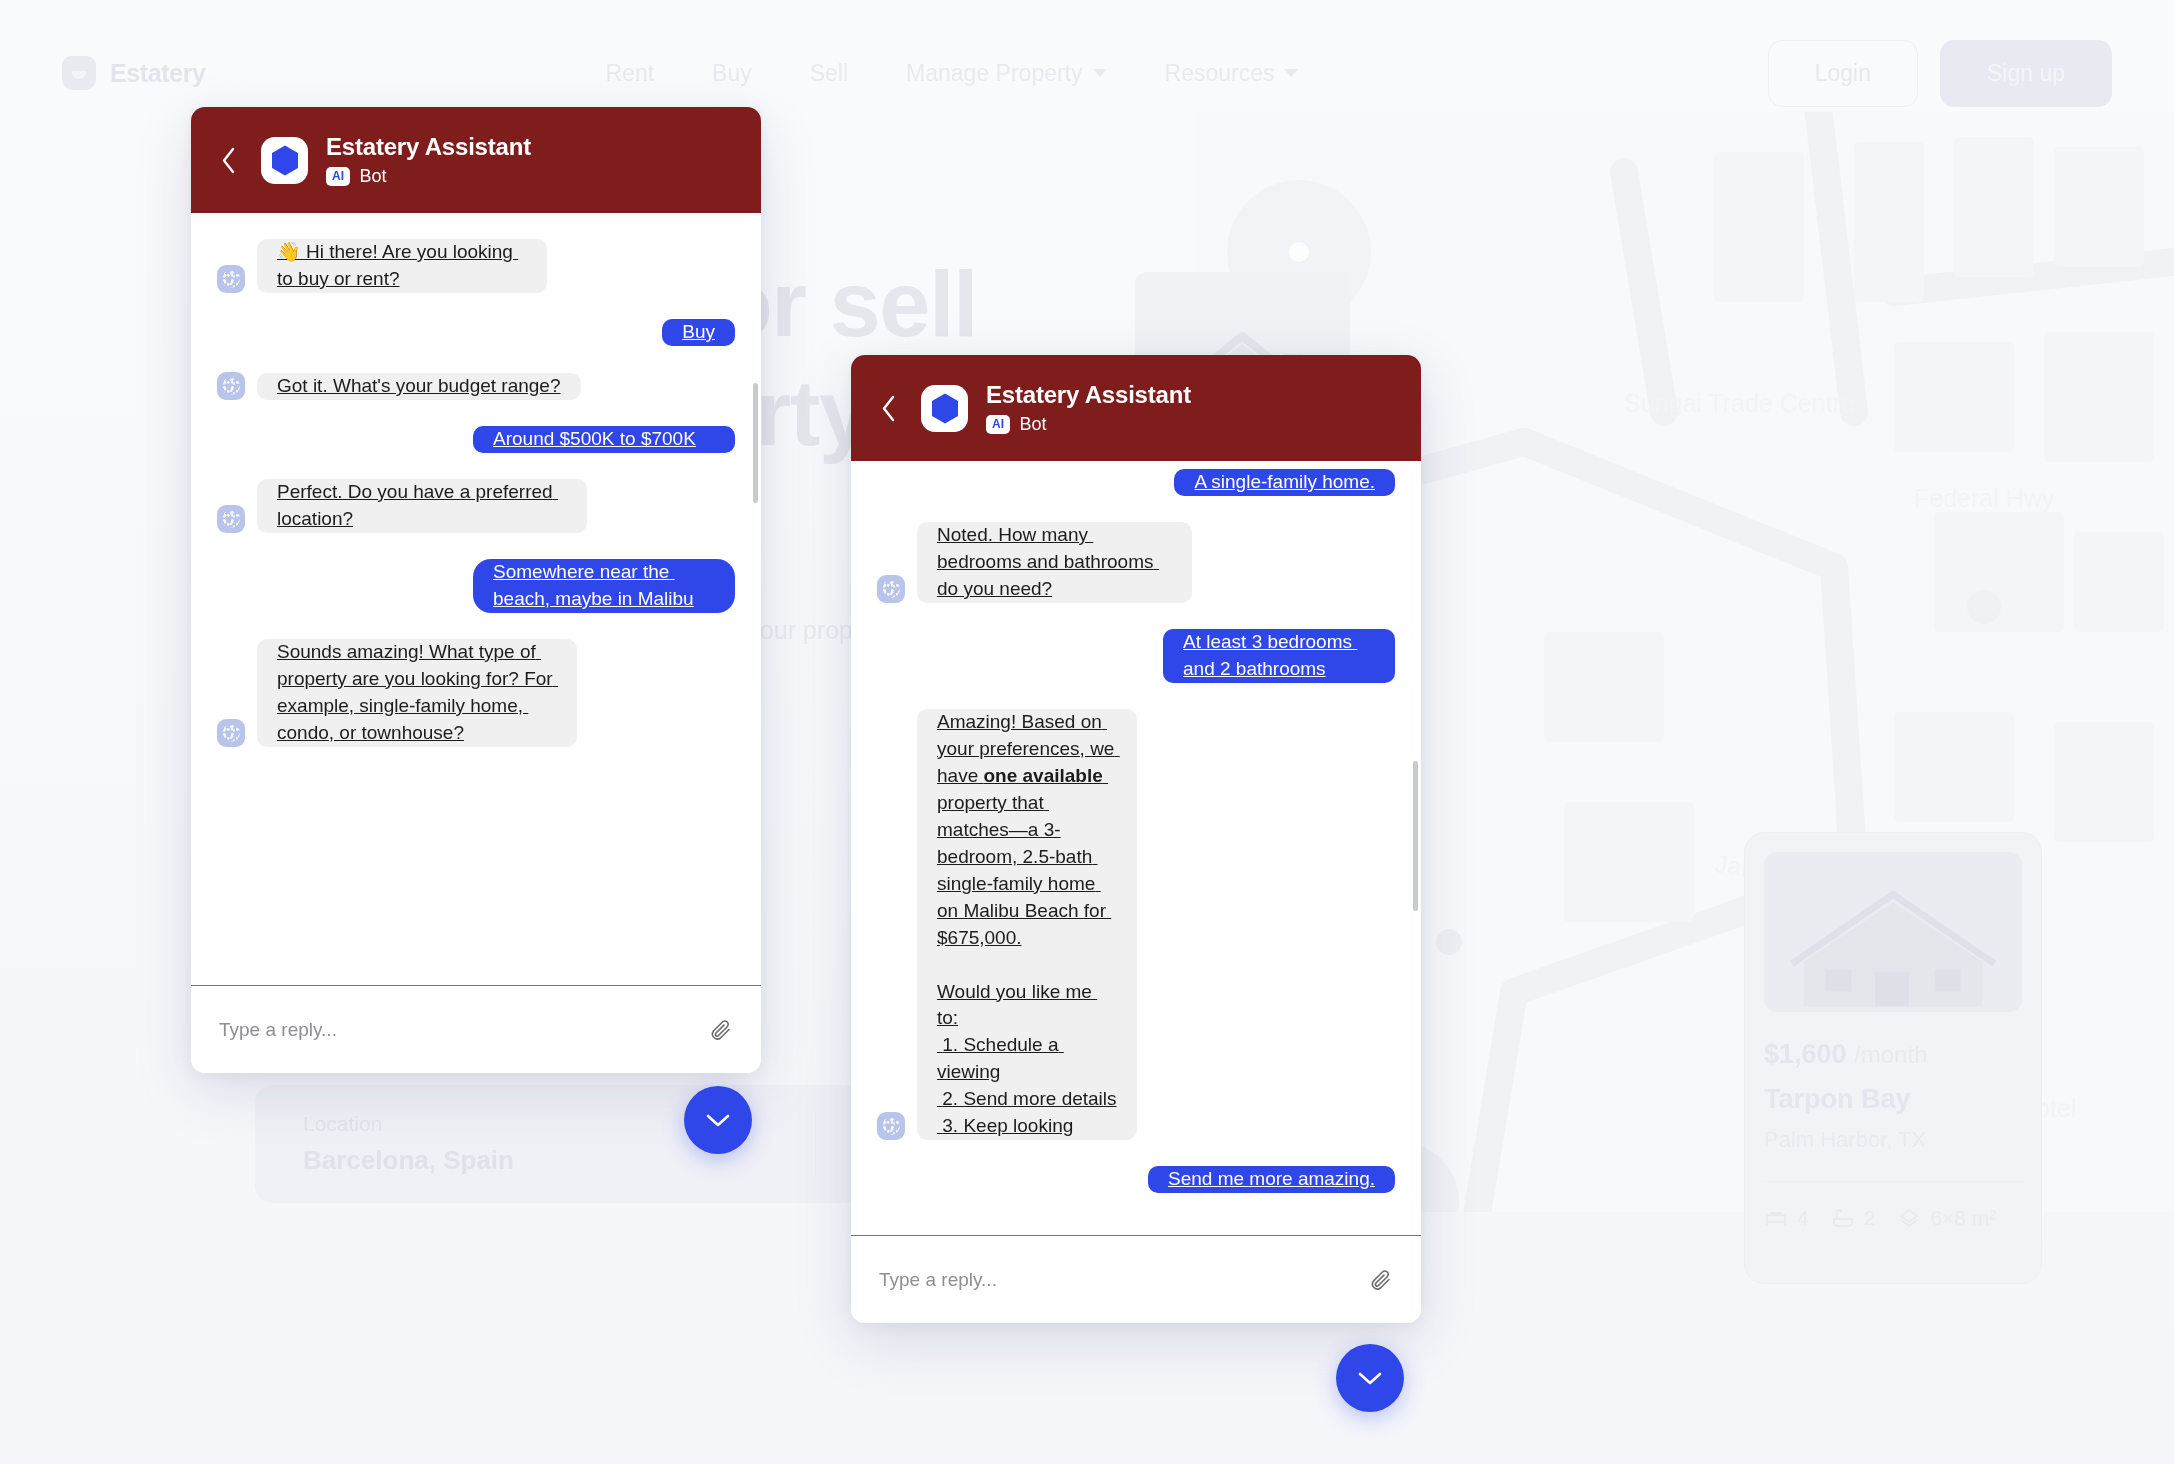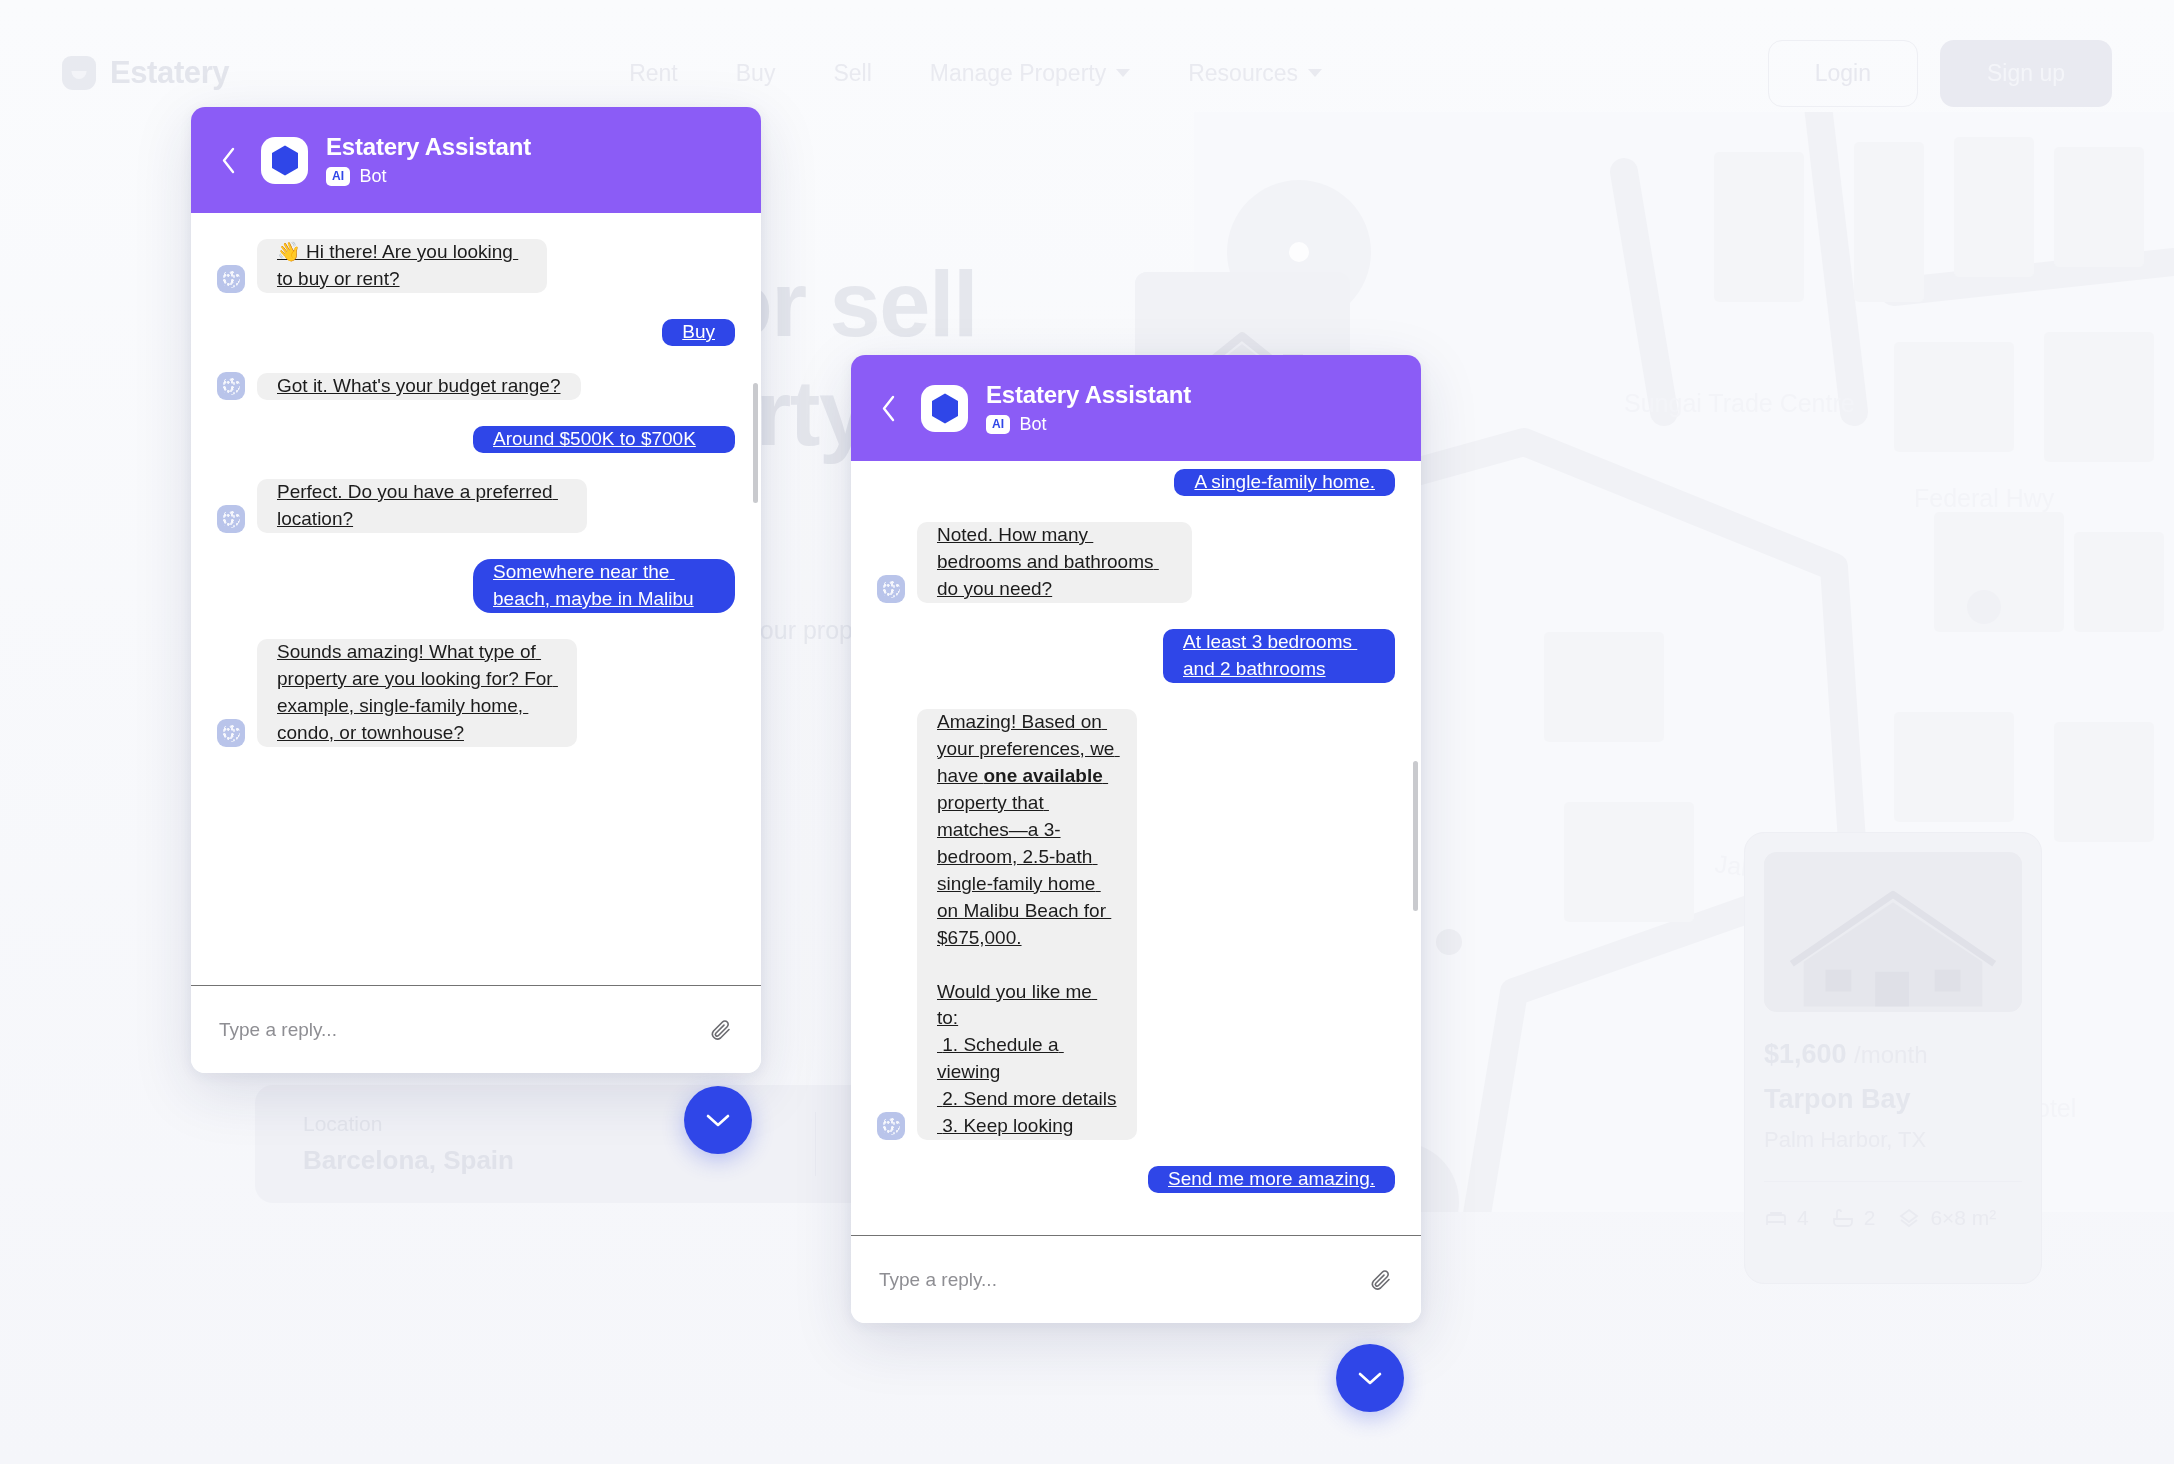--- a/index.html
+++ b/index.html
@@ -43,21 +43,21 @@
   .bg-logo-mark::after {
     content: "";
     position: absolute;
     left: 50%; top: 56%;
     transform: translate(-50%, -50%);
     width: 15px; height: 8px;
     border-radius: 0 0 9px 9px;
     background: #f3f4f8;
   }
   .bg-logo-text {
-    font-size: 31px;
+    font-size: 25px;
     font-weight: 700;
     color: #e3e5ec;
     letter-spacing: -0.4px;
   }
   .bg-nav-links {
     display: flex;
     align-items: center;
     gap: 58px;
     margin-left: 400px;
   }
@@ -263,21 +263,21 @@
     width: 570px; height: 966px;
     z-index: 10;
   }
   #chat-window-2 {
     left: 851px; top: 355px;
     width: 570px; height: 968px;
     z-index: 20;
   }
 
   .chat-header {
-    background: #8b5cf6;
+    background: #7f1d1d;
     padding: 26px 28px 26px 22px;
     display: flex;
     align-items: center;
     gap: 18px;
     flex-shrink: 0;
   }
   .chat-back {
     width: 30px;
     display: flex;
     align-items: center;

